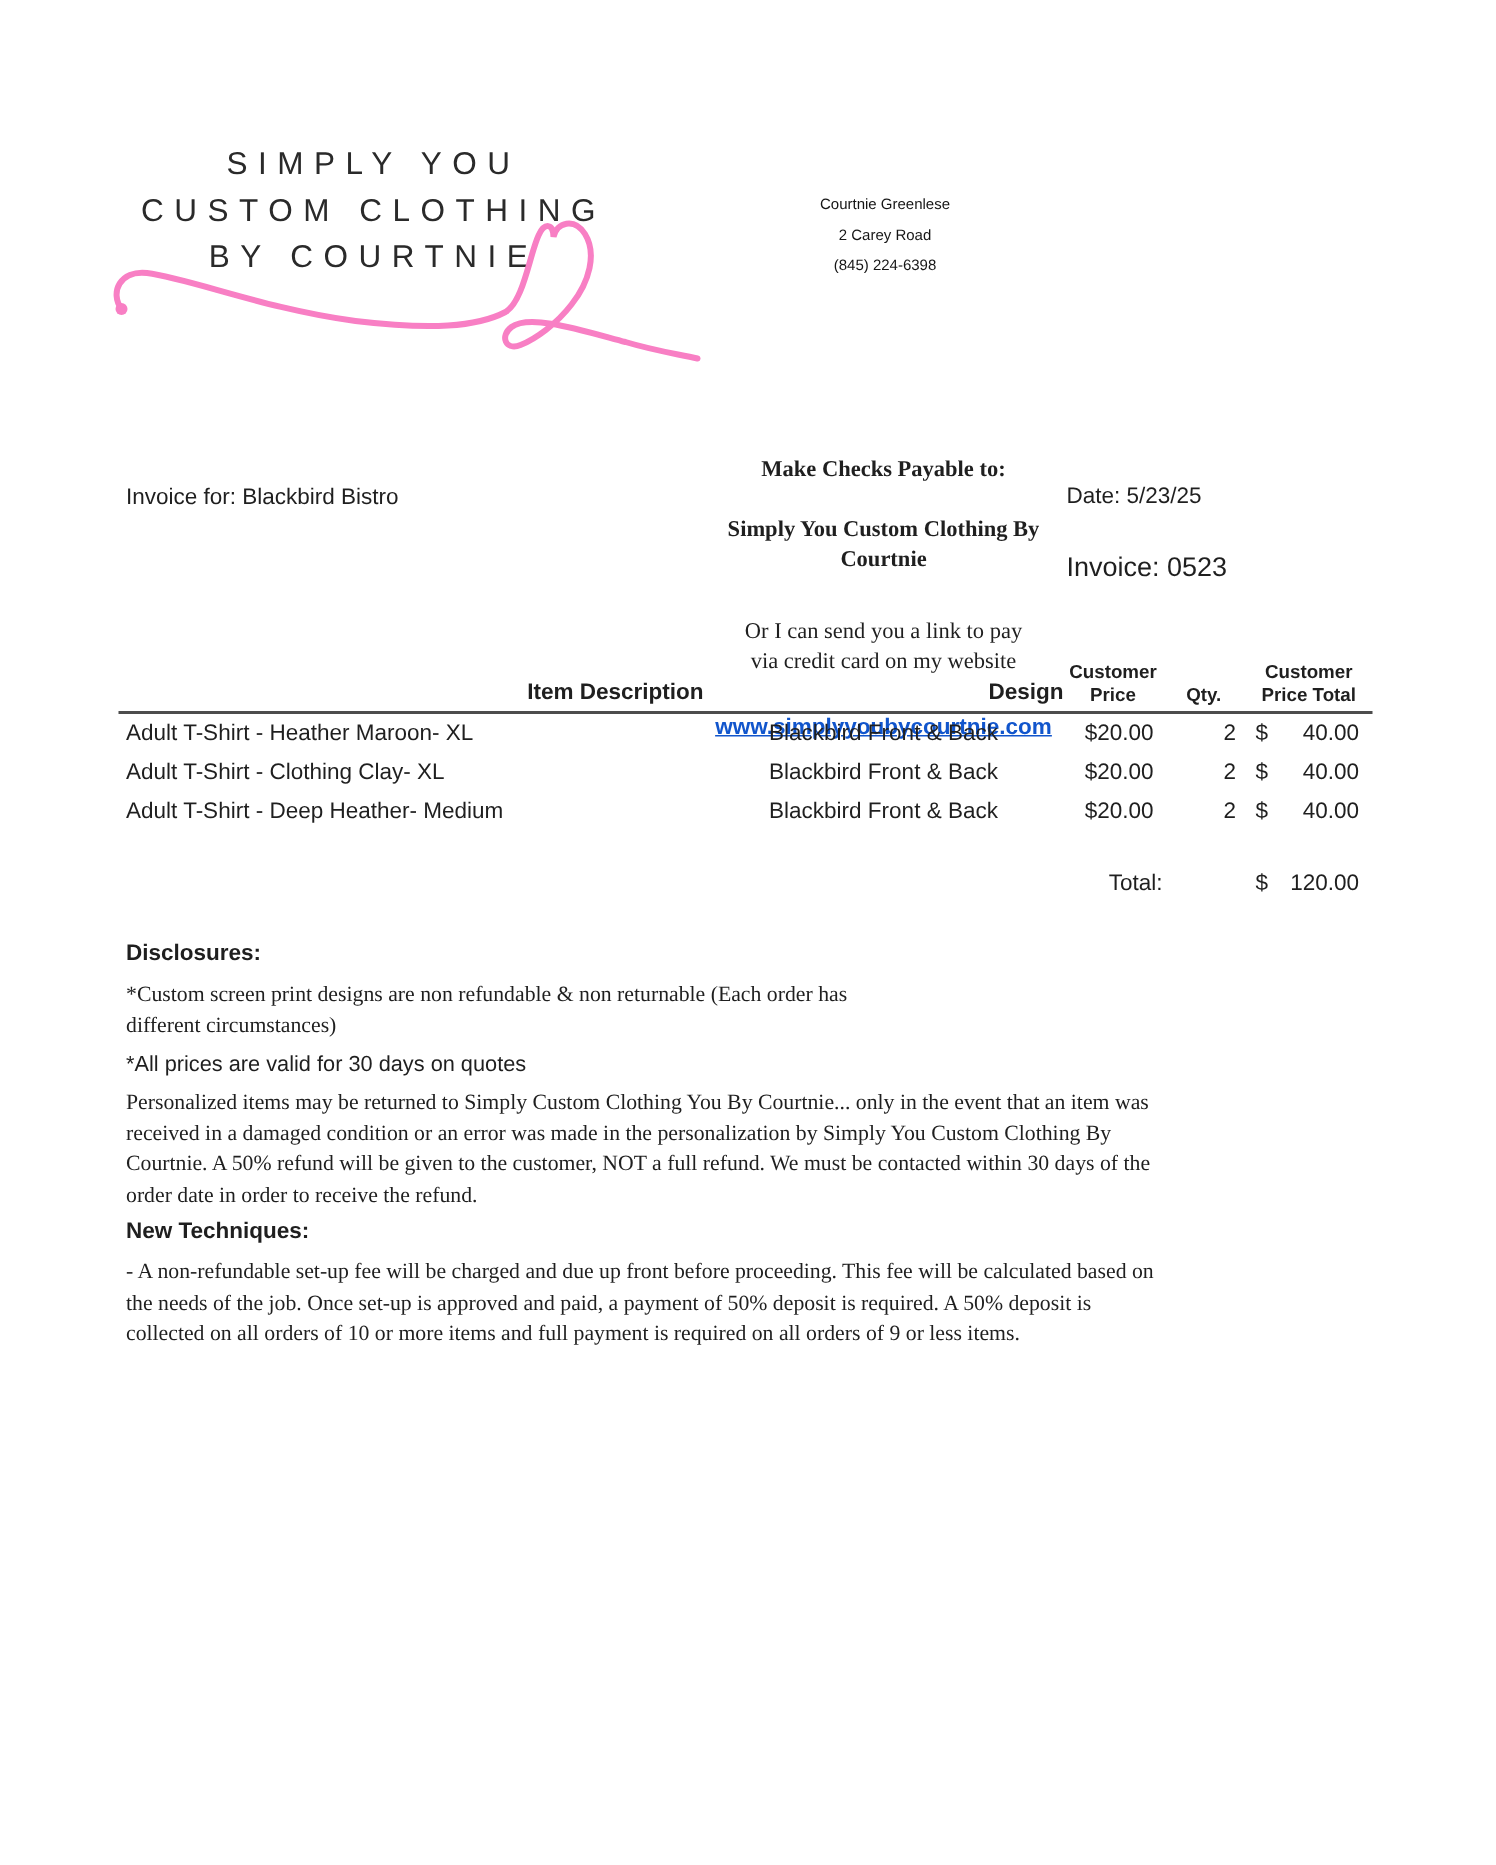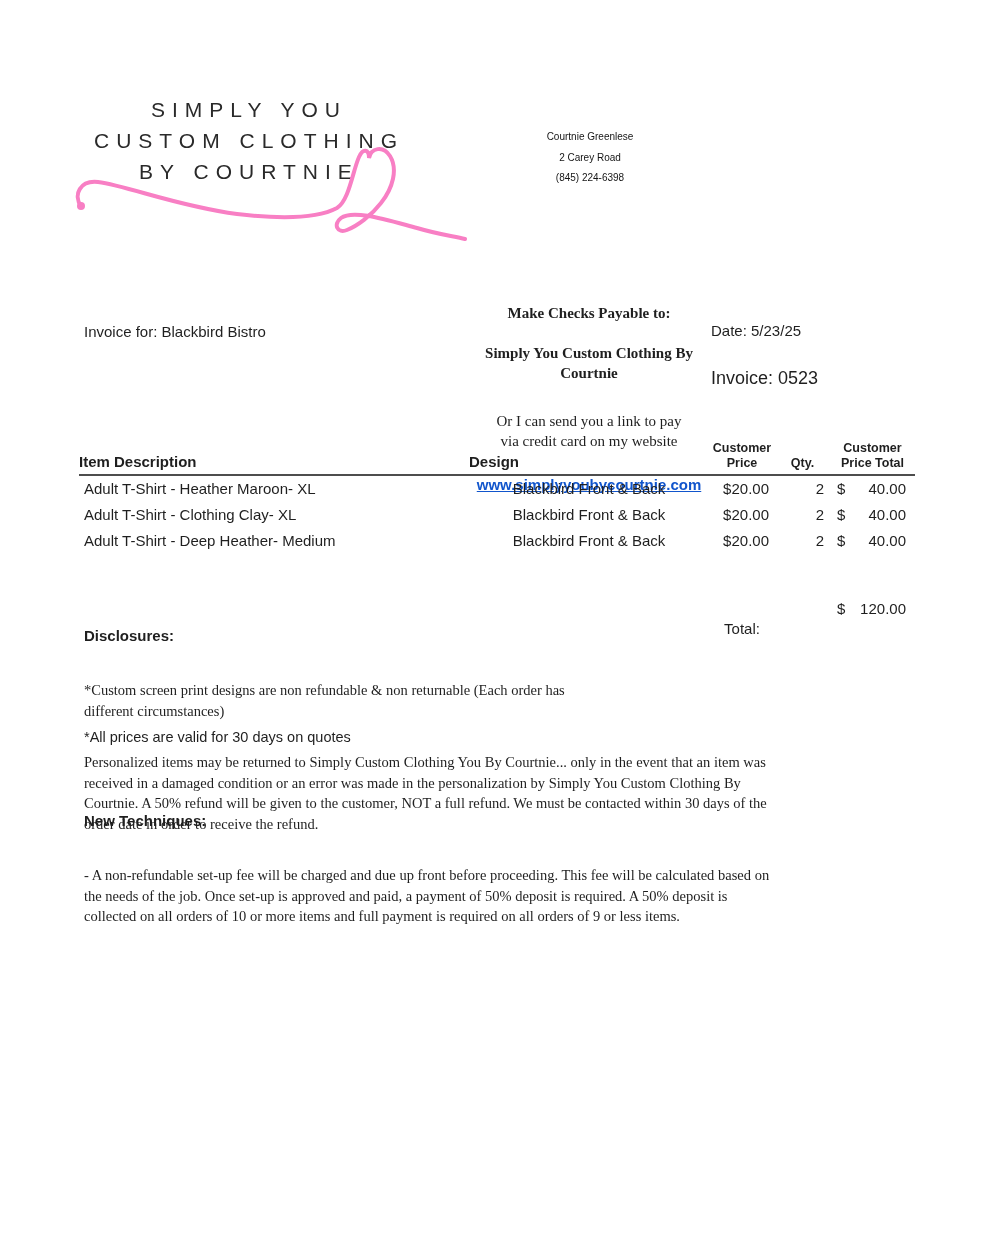--- a/index.html
+++ b/index.html
@@ -48,39 +48,39 @@
   
   .tbl{left:79px;top:441px;width:836px;font-size:15px;}
   .thead{
     display:grid;
     grid-template-columns:390px 240px 66px 55px 85px;
     align-items:end;
     border-bottom:2px solid #4d4d4d;
     padding-bottom:3px;
     font-weight:bold;
   }
-  .thead .h-big{font-size:15px;text-align:left;padding-bottom:1px;}
+  .thead .h-big{font-size:15px;text-align:right;padding-bottom:1px;}
   .thead .h-sm{font-size:12.5px;text-align:center;line-height:15px;}
   .trow,.totrow{
     display:grid;
     grid-template-columns:390px 240px 66px 55px 18px 67px;
     line-height:26px;
     align-items:center;
   }
   .c-item{padding-left:5px;text-align:left;}
   .c-design{text-align:center;}
   .c-price{text-align:right;padding-right:6px;}
   .c-qty{text-align:right;padding-right:6px;}
   .c-cur{text-align:left;padding-left:7px;}
   .c-total{text-align:right;padding-right:9px;}
   .totrow{margin-top:22px;}
-  .tot-label{grid-column:3;text-align:center;margin-top:40px;}
+  .tot-label{grid-column:3;text-align:right;}
 
   
-  .body-txt{font-size:14.5px;line-height:21px;margin-top:27px;}
+  .body-txt{font-size:14.5px;line-height:21px;}
   .disc-heading{left:84px;top:627px;font-size:15px;font-weight:bold;}
   .disc-item1{left:84px;top:653px;width:660px;}
   .disc-item2{left:84px;top:700px;width:660px;}
   .disc-para{left:84px;top:725px;width:845px;line-height:20.5px;}
   .tech-heading{left:84px;top:812px;font-size:15px;font-weight:bold;}
   .tech-para{left:84px;top:838px;width:845px;line-height:20.5px;}
 </style>
 </head>
 <body>
 

